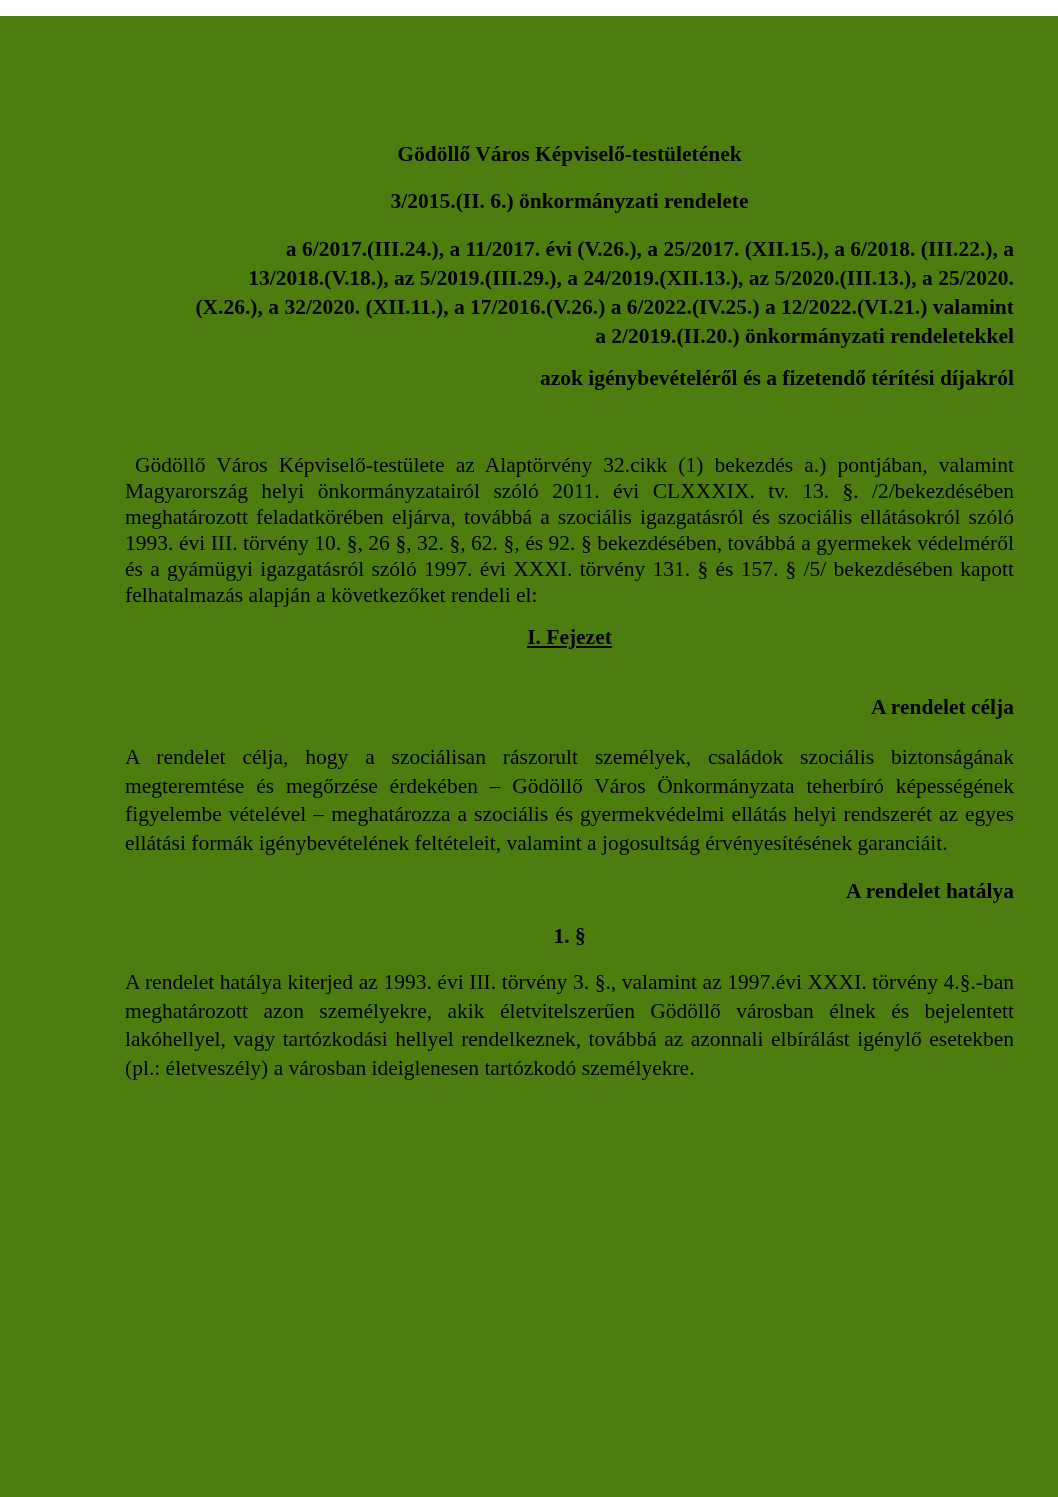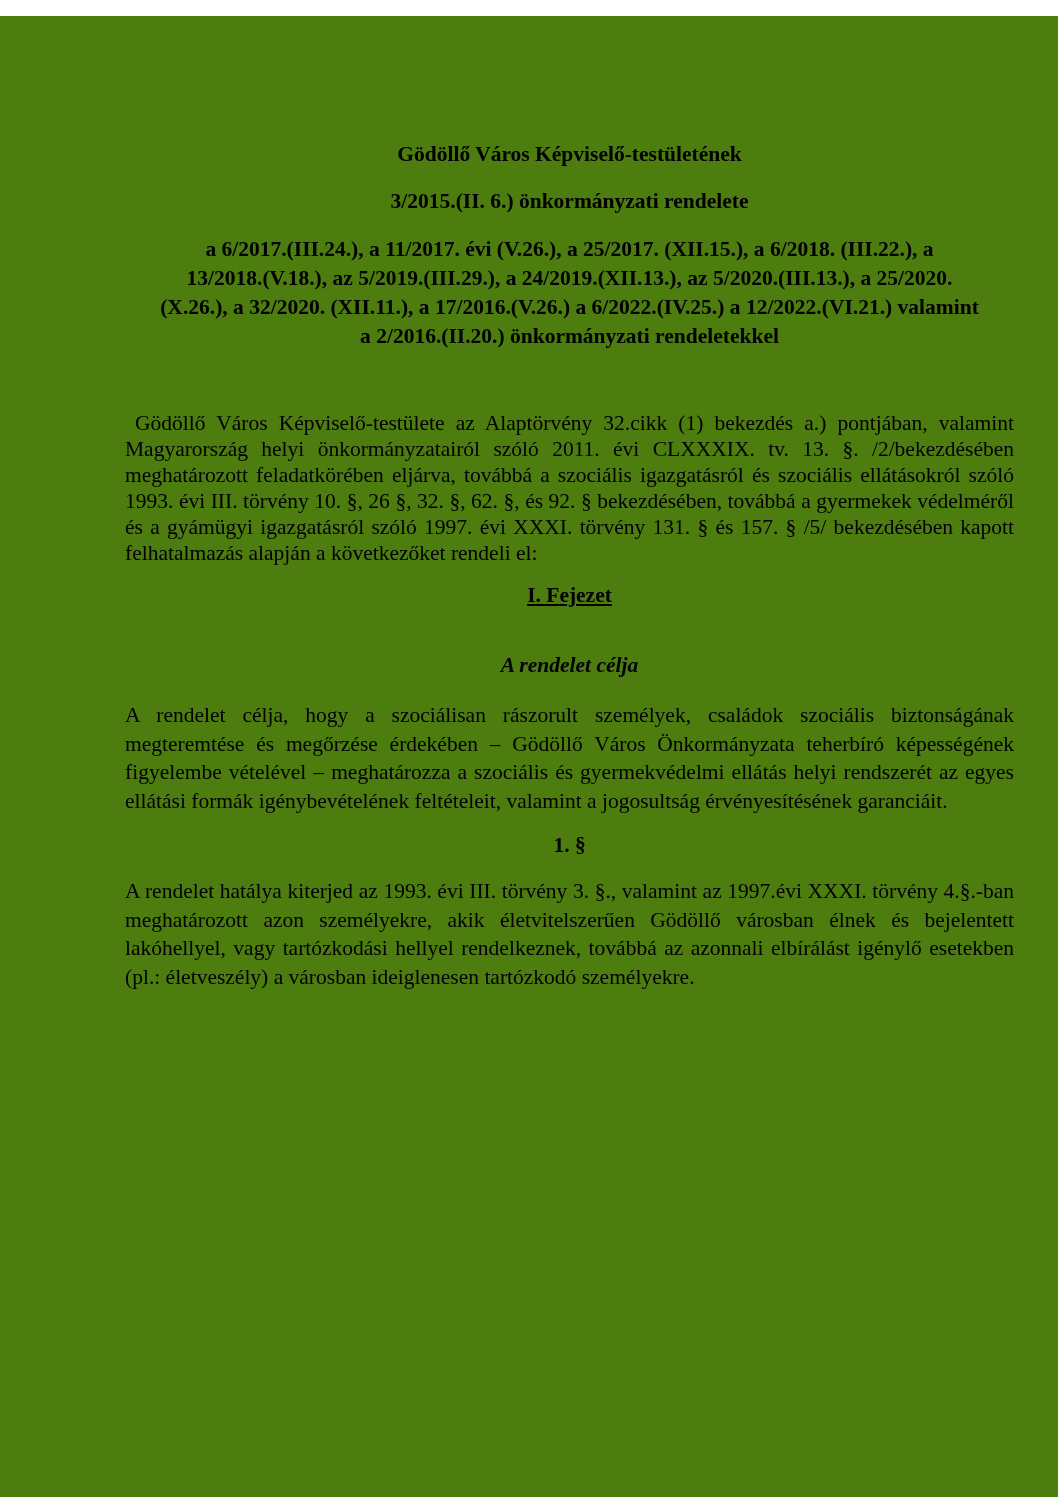--- a/index.html
+++ b/index.html
@@ -26,21 +26,21 @@
     margin: 0 0 18px 0;
   }
   .title-line.mb19 { margin-bottom: 19px; }
   .title-line.mb15 { margin-bottom: 15px; }
   .amend-block {
     font-weight: 700;
     text-align: center;
     line-height: 29px;
     margin: 0 0 13px 0;
   }
-  .amend-line { margin: 0; }
+  .amend-line { margin: 0; text-align: right; }
   .consolidated {
     font-weight: 700;
     text-align: center;
     line-height: 29px;
     margin: 0 0 20px 0;
   }
   .subject-block {
     font-weight: 700;
     text-align: center;
     line-height: 29px;
@@ -54,24 +54,23 @@
   }
   .chapter-title {
     margin: 15px 0 0 0;
     font-weight: 700;
     text-align: center;
     line-height: 29px;
     text-decoration: underline;
   }
   .section-heading {
     font-weight: 700;
-    text-align: center;
+    text-align: right;
     line-height: 29px;
     margin: 0;
-    font-style: italic;
   }
   .purpose-heading { margin-top: 41px; }
   .scope-heading   { margin-top: 20px; }
   .section-number {
     font-weight: 700;
     text-align: center;
     line-height: 29px;
     margin: 16px 0 0 0;
   }
   .body-par {
@@ -89,33 +88,35 @@
 
   <p class="title-line">Gödöllő Város Képviselő-testületének</p>
 
   <p class="title-line mb19">3/2015.(II. 6.) önkormányzati rendelete</p>
 
 
   <div class="amend-block">
     <p class="amend-line">a 6/2017.(III.24.), a 11/2017. évi (V.26.), a 25/2017. (XII.15.), a 6/2018. (III.22.), a</p>
     <p class="amend-line">13/2018.(V.18.), az 5/2019.(III.29.), a 24/2019.(XII.13.), az 5/2020.(III.13.), a 25/2020.</p>
     <p class="amend-line">(X.26.), a 32/2020. (XII.11.), a 17/2016.(V.26.) a 6/2022.(IV.25.) a 12/2022.(VI.21.) valamint</p>
-    <p class="amend-line">a 2/2016.(II.20.) önkormányzati rendeletekkel</p>
+    <p class="amend-line">a 2/2019.(II.20.) önkormányzati rendeletekkel</p>
   </div>
 
 
   <div class="subject-block">
+    <p class="amend-line">azok igénybevételéről és a fizetendő térítési díjakról</p>
   </div>
 
   <p class="preamble">Gödöllő Város Képviselő-testülete az Alaptörvény 32.cikk (1) bekezdés a.) pontjában, valamint Magyarország helyi önkormányzatairól szóló 2011. évi CLXXXIX. tv. 13. §. /2/bekezdésében meghatározott feladatkörében eljárva, továbbá a szociális igazgatásról és szociális ellátásokról szóló 1993. évi III. törvény 10. §, 26 §, 32. §, 62. §, és 92. § bekezdésében, továbbá a gyermekek védelméről és a gyámügyi igazgatásról szóló 1997. évi XXXI. törvény 131. § és 157. § /5/ bekezdésében kapott felhatalmazás alapján a következőket rendeli el:</p>
 
   <p class="chapter-title">I. Fejezet</p>
 
   <p class="section-heading purpose-heading">A rendelet célja</p>
 
   <p class="body-par purpose-par">A rendelet célja, hogy a szociálisan rászorult személyek, családok szociális biztonságának megteremtése és megőrzése érdekében – Gödöllő Város Önkormányzata teherbíró képességének figyelembe vételével – meghatározza a szociális és gyermekvédelmi ellátás helyi rendszerét az egyes ellátási formák igénybevételének feltételeit, valamint a jogosultság érvényesítésének garanciáit.</p>
 
+  <p class="section-heading scope-heading">A rendelet hatálya</p>
 
   <p class="section-number">1. §</p>
 
   <p class="body-par scope-par">A rendelet hatálya kiterjed az 1993. évi III. törvény 3. §., valamint az 1997.évi XXXI. törvény 4.§.-ban meghatározott azon személyekre, akik életvitelszerűen Gödöllő városban élnek és bejelentett lakóhellyel, vagy tartózkodási hellyel rendelkeznek, továbbá az azonnali elbírálást igénylő esetekben (pl.: életveszély) a városban ideiglenesen tartózkodó személyekre.</p>
 
 </div>
 
 </body></html>

